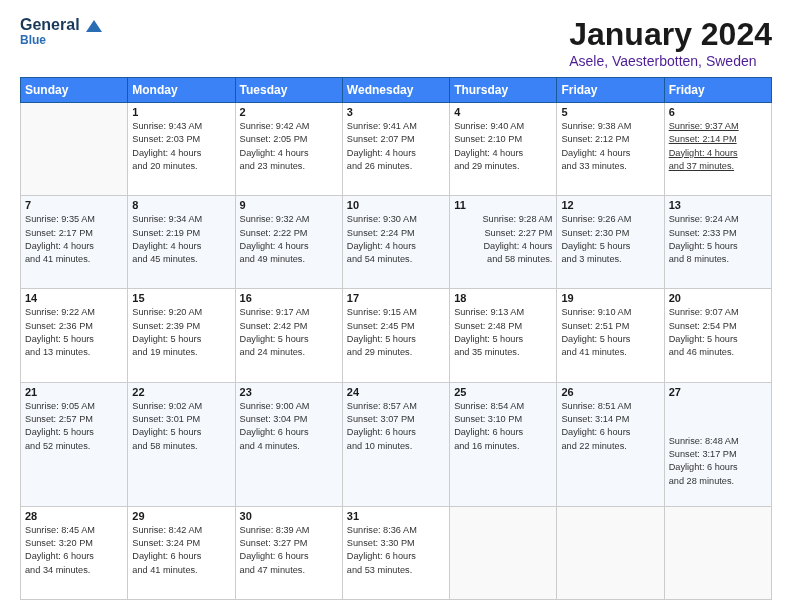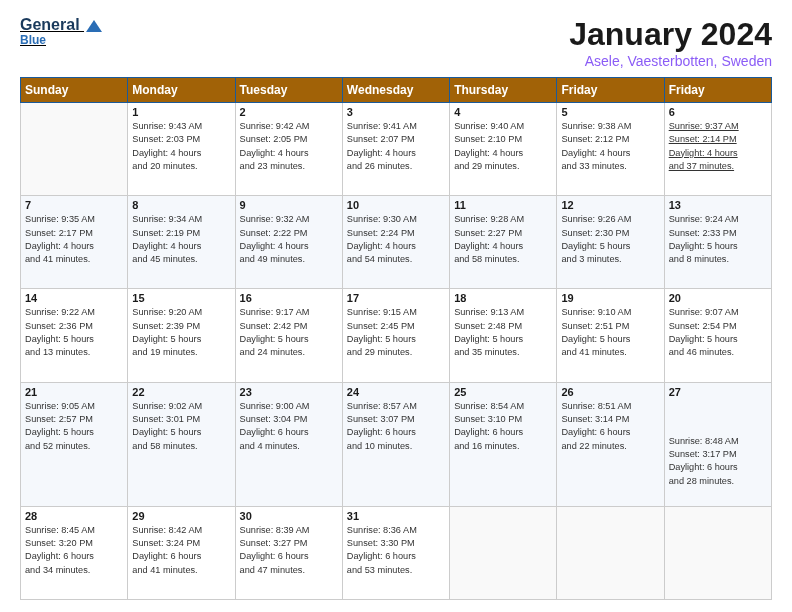--- a/index.html
+++ b/index.html
@@ -20,43 +20,41 @@
     .header {
       display: flex;
       justify-content: space-between;
       align-items: flex-start;
       margin-bottom: 8px;
     }
     .logo {
       display: flex;
       align-items: flex-end;
       gap: 4px;
-      text-decoration: underline;
     }
     .title-block {
-      text-align: right;
     }
     .main-title {
       font-size: 32px;
       font-weight: bold;
       color: #1a1a1a;
     }
     .subtitle {
       font-size: 14px;
-      color: #8b5cf6;
+      color: #4c1d95;
     }
     .calendar {
       flex: 1;
       border: 1px solid #ccc;
       border-collapse: collapse;
       width: 100%;
       table-layout: fixed;
     }
     .calendar thead th {
-      background: #a16207;
+      background: #3b82f6;
       color: #fff;
       font-size: 12px;
       font-weight: bold;
       padding: 5px 4px;
       text-align: left;
       border: 1px solid #1a5a9a;
     }
     .calendar tbody td {
       border: 1px solid #ccc;
       vertical-align: top;
@@ -184,21 +182,21 @@
           </td>
           <td>
             <span class="day-number">10</span>
             <div class="day-info" style="white-space: pre-line;">Sunrise: 9:30 AM
 Sunset: 2:24 PM
 Daylight: 4 hours
 and 54 minutes.</div>
           </td>
           <td>
             <span class="day-number">11</span>
-            <div class="day-info" style="white-space: pre-line;">Sunrise: 9:28 AM
+            <div class="day-info" style="white-space: pre-line; text-align: right;">Sunrise: 9:28 AM
 Sunset: 2:27 PM
 Daylight: 4 hours
 and 58 minutes.</div>
           </td>
           <td>
             <span class="day-number">12</span>
             <div class="day-info" style="white-space: pre-line;">Sunrise: 9:26 AM
 Sunset: 2:30 PM
 Daylight: 5 hours
 and 3 minutes.</div>

